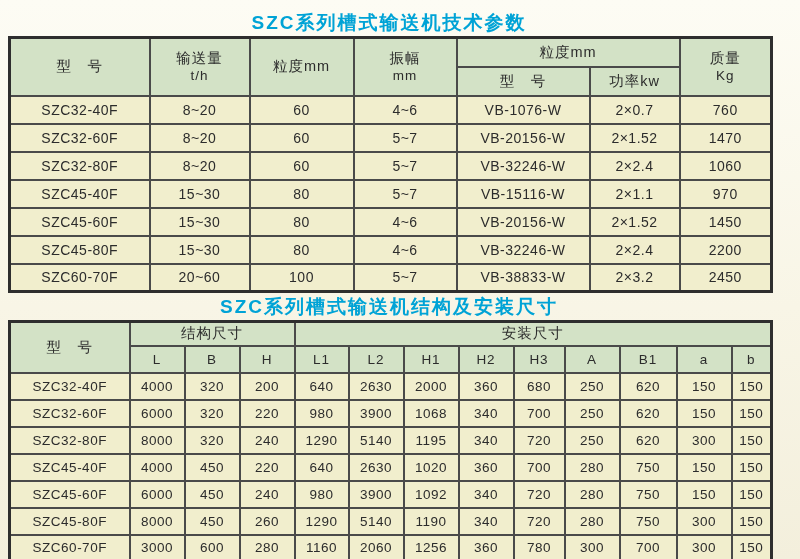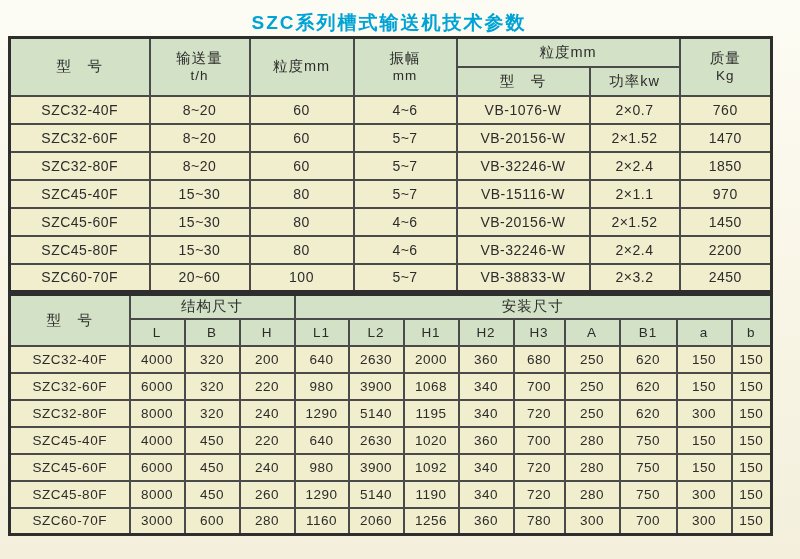--- a/index.html
+++ b/index.html
@@ -106,21 +106,21 @@
           <td>2×1.52</td>
           <td>1470</td>
         </tr>
         <tr>
           <td>SZC32-80F</td>
           <td>8~20</td>
           <td>60</td>
           <td>5~7</td>
           <td>VB-32246-W</td>
           <td>2×2.4</td>
-          <td>1850</td>
+          <td>1060</td>
         </tr>
         <tr>
           <td>SZC45-40F</td>
           <td>15~30</td>
           <td>80</td>
           <td>5~7</td>
           <td>VB-15116-W</td>
           <td>2×1.1</td>
           <td>970</td>
         </tr>
@@ -147,20 +147,21 @@
           <td>20~60</td>
           <td>100</td>
           <td>5~7</td>
           <td>VB-38833-W</td>
           <td>2×3.2</td>
           <td>2450</td>
         </tr>
       </tbody>
   </table>
 
+  <div class="doc-title" style="margin-top:3px;">SZC系列槽式输送机结构及安装尺寸</div>
 
   <table class="t2">
     <colgroup>
       <col style="width:120px">
         <col style="width:55px">
         <col style="width:55px">
       <col style="width:55px">
         <col style="width:54px">
         <col style="width:55px">
       <col style="width:55px">

